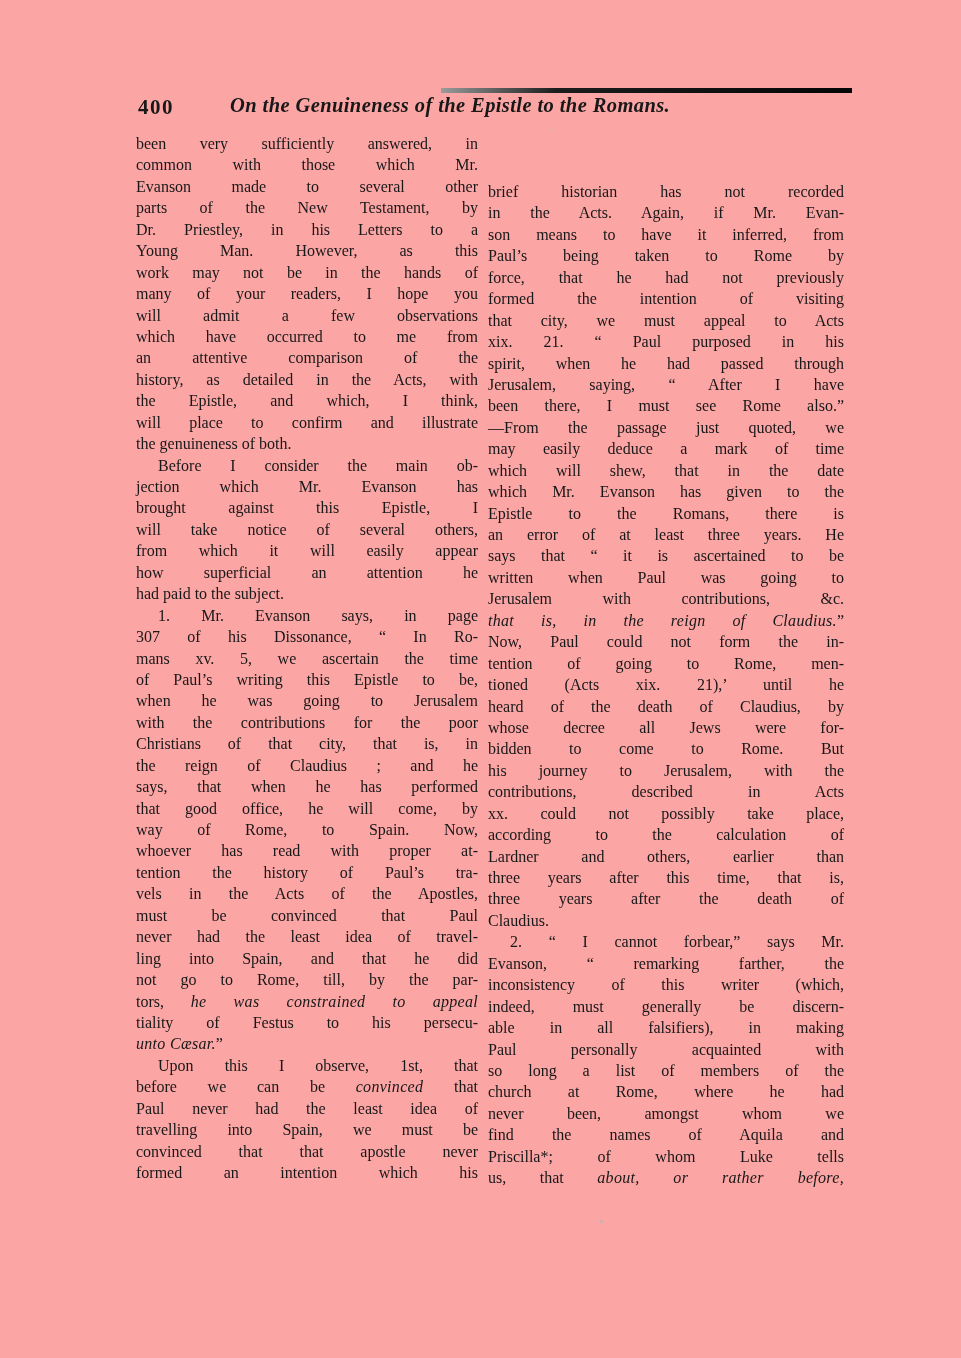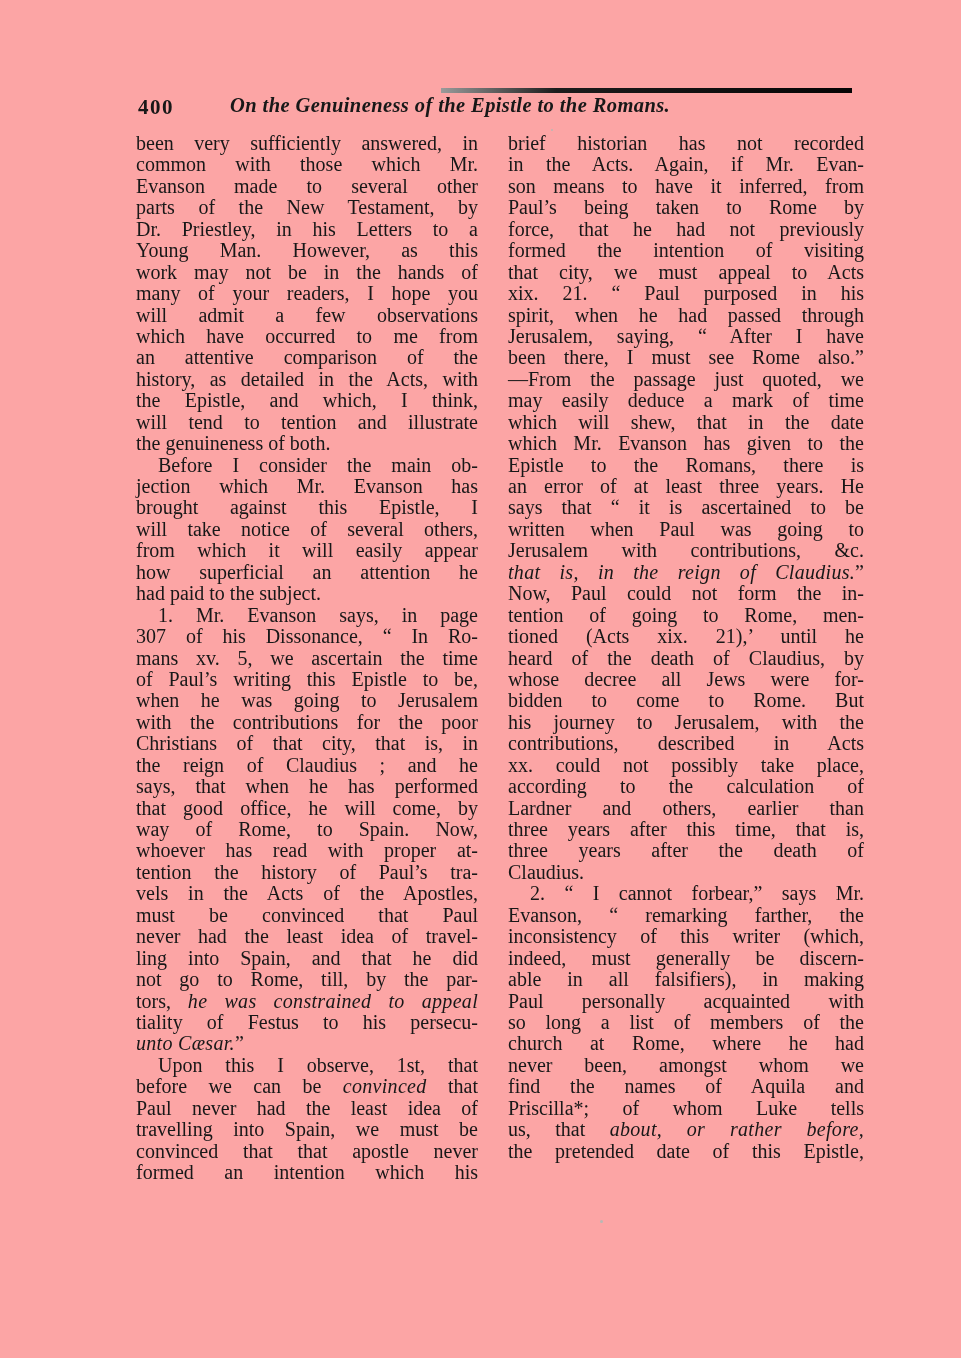--- a/index.html
+++ b/index.html
@@ -40,25 +40,25 @@
     width: 530px;
     font-size: 20.5px;
     font-style: italic;
     font-weight: 700;
     letter-spacing: 0.4px;
     white-space: nowrap;
   }
   .column {
     position: absolute;
     top: 133px;
-    font-size: 20px;
+    font-size: 16px;
     line-height: 21.45px;
   }
   .column-left  { left: 136px; width: 342px; }
-  .column-right { left: 508px; width: 356px; }
+  .column-right { left: 488px; width: 356px; margin-top: 48px; }
   .line {
     text-align: justify;
     text-align-last: justify;
     white-space: normal;
     height: 21.45px;
     overflow: visible;
   }
   .line.end { text-align-last: left; }
   .line.indent { text-indent: 22px; }
   .line em { font-style: italic; letter-spacing: 0.3px; }
@@ -86,21 +86,21 @@
       <div class="line">parts of the New Testament, by</div>
       <div class="line">Dr. Priestley, in his Letters to a</div>
       <div class="line">Young Man.  However, as this</div>
       <div class="line">work may not be in the hands of</div>
       <div class="line">many of your readers, I hope you</div>
       <div class="line">will admit a few observations</div>
       <div class="line">which have occurred to me from</div>
       <div class="line">an attentive comparison of the</div>
       <div class="line">history, as detailed in the Acts, with</div>
       <div class="line">the Epistle, and which, I think,</div>
-      <div class="line">will tend to tention and illustrate</div>
+      <div class="line">will place to confirm and illustrate</div>
       <div class="line end">the genuineness of both.</div>
       <div class="line indent">Before I consider the main ob-</div>
       <div class="line">jection which Mr. Evanson has</div>
       <div class="line">brought against this Epistle, I</div>
       <div class="line">will take notice of several others,</div>
       <div class="line">from which it will easily appear</div>
       <div class="line">how superficial an attention he</div>
       <div class="line end">had paid to the subject.</div>
       <div class="line indent">1. Mr. Evanson says, in page</div>
       <div class="line">307 of his Dissonance, “ In Ro-</div>
@@ -171,17 +171,16 @@
       <div class="line">inconsistency of this writer (which,</div>
       <div class="line">indeed, must generally be discern-</div>
       <div class="line">able in all falsifiers), in making</div>
       <div class="line">Paul personally acquainted with</div>
       <div class="line">so long a list of members of the</div>
       <div class="line">church at Rome, where he had</div>
       <div class="line">never been, amongst whom we</div>
       <div class="line">find the names of Aquila and</div>
       <div class="line">Priscilla*; of whom Luke tells</div>
       <div class="line">us, that <em>about, or rather before,</em></div>
-      <div class="line">the pretended date of this Epistle,</div>
     </div>
   <div class="speck speck-a"></div>
   <div class="speck speck-b"></div>
 </div>
 
 </body></html>

